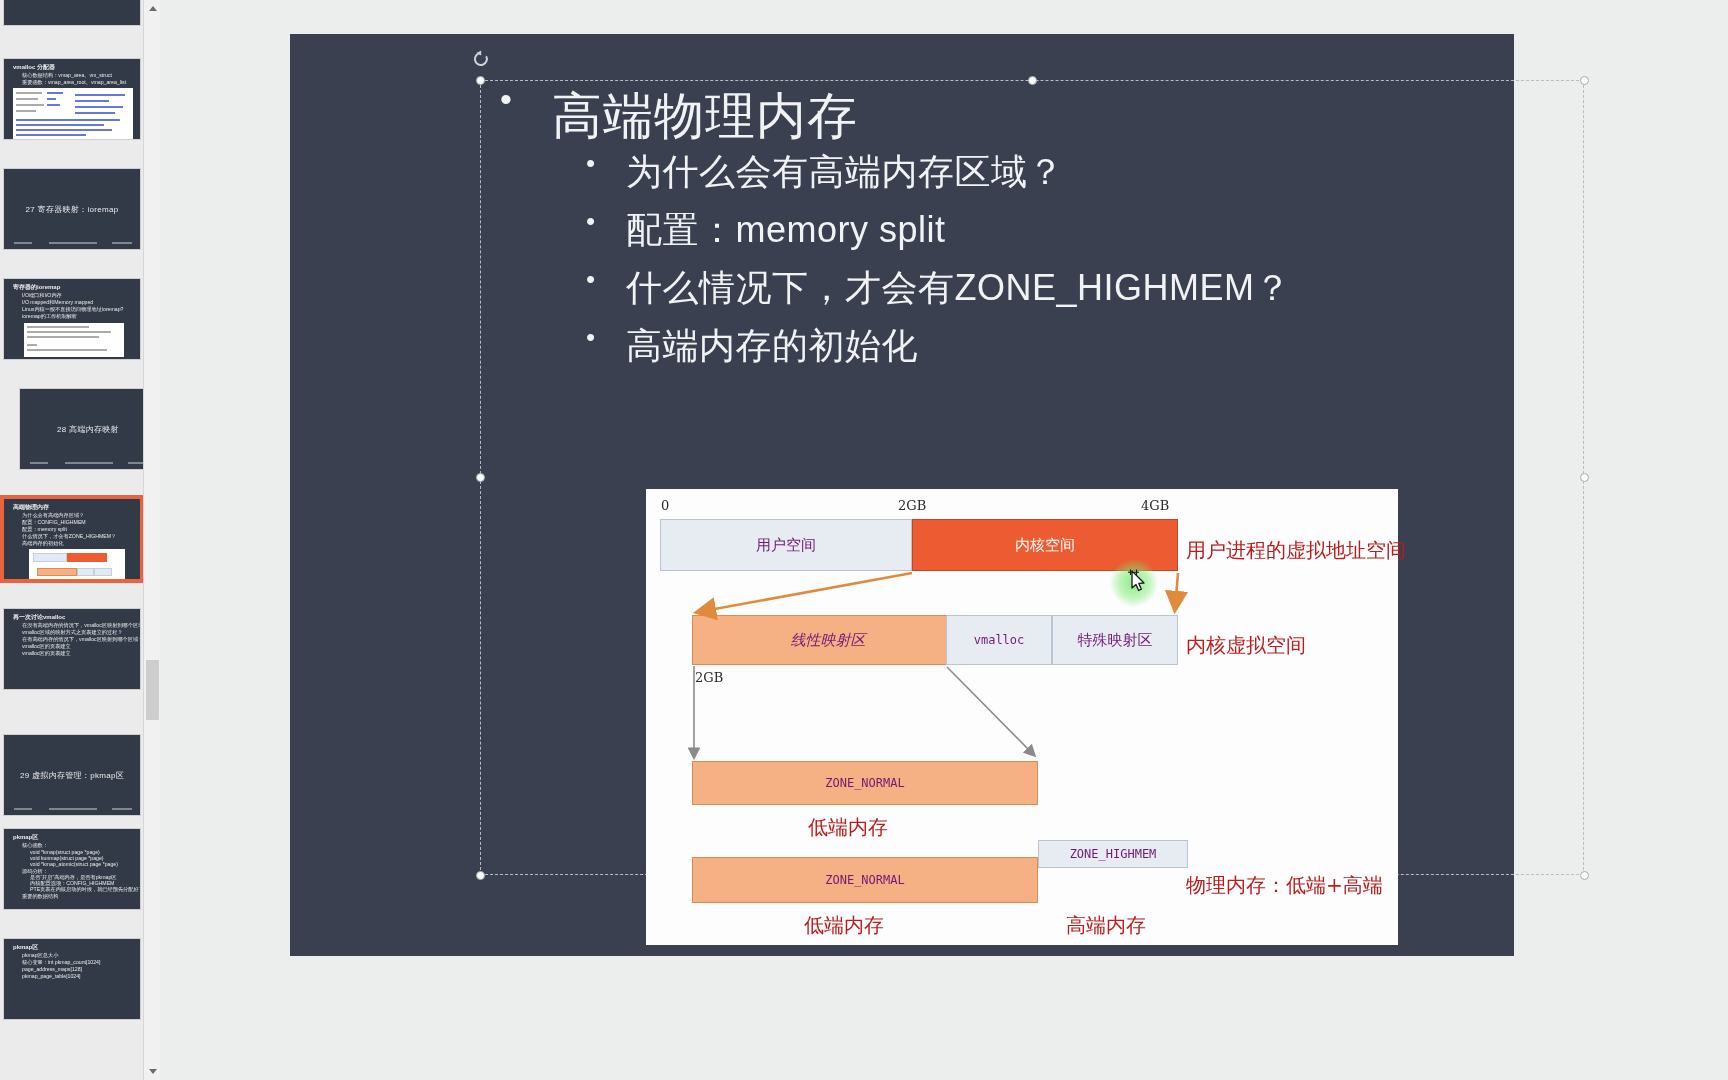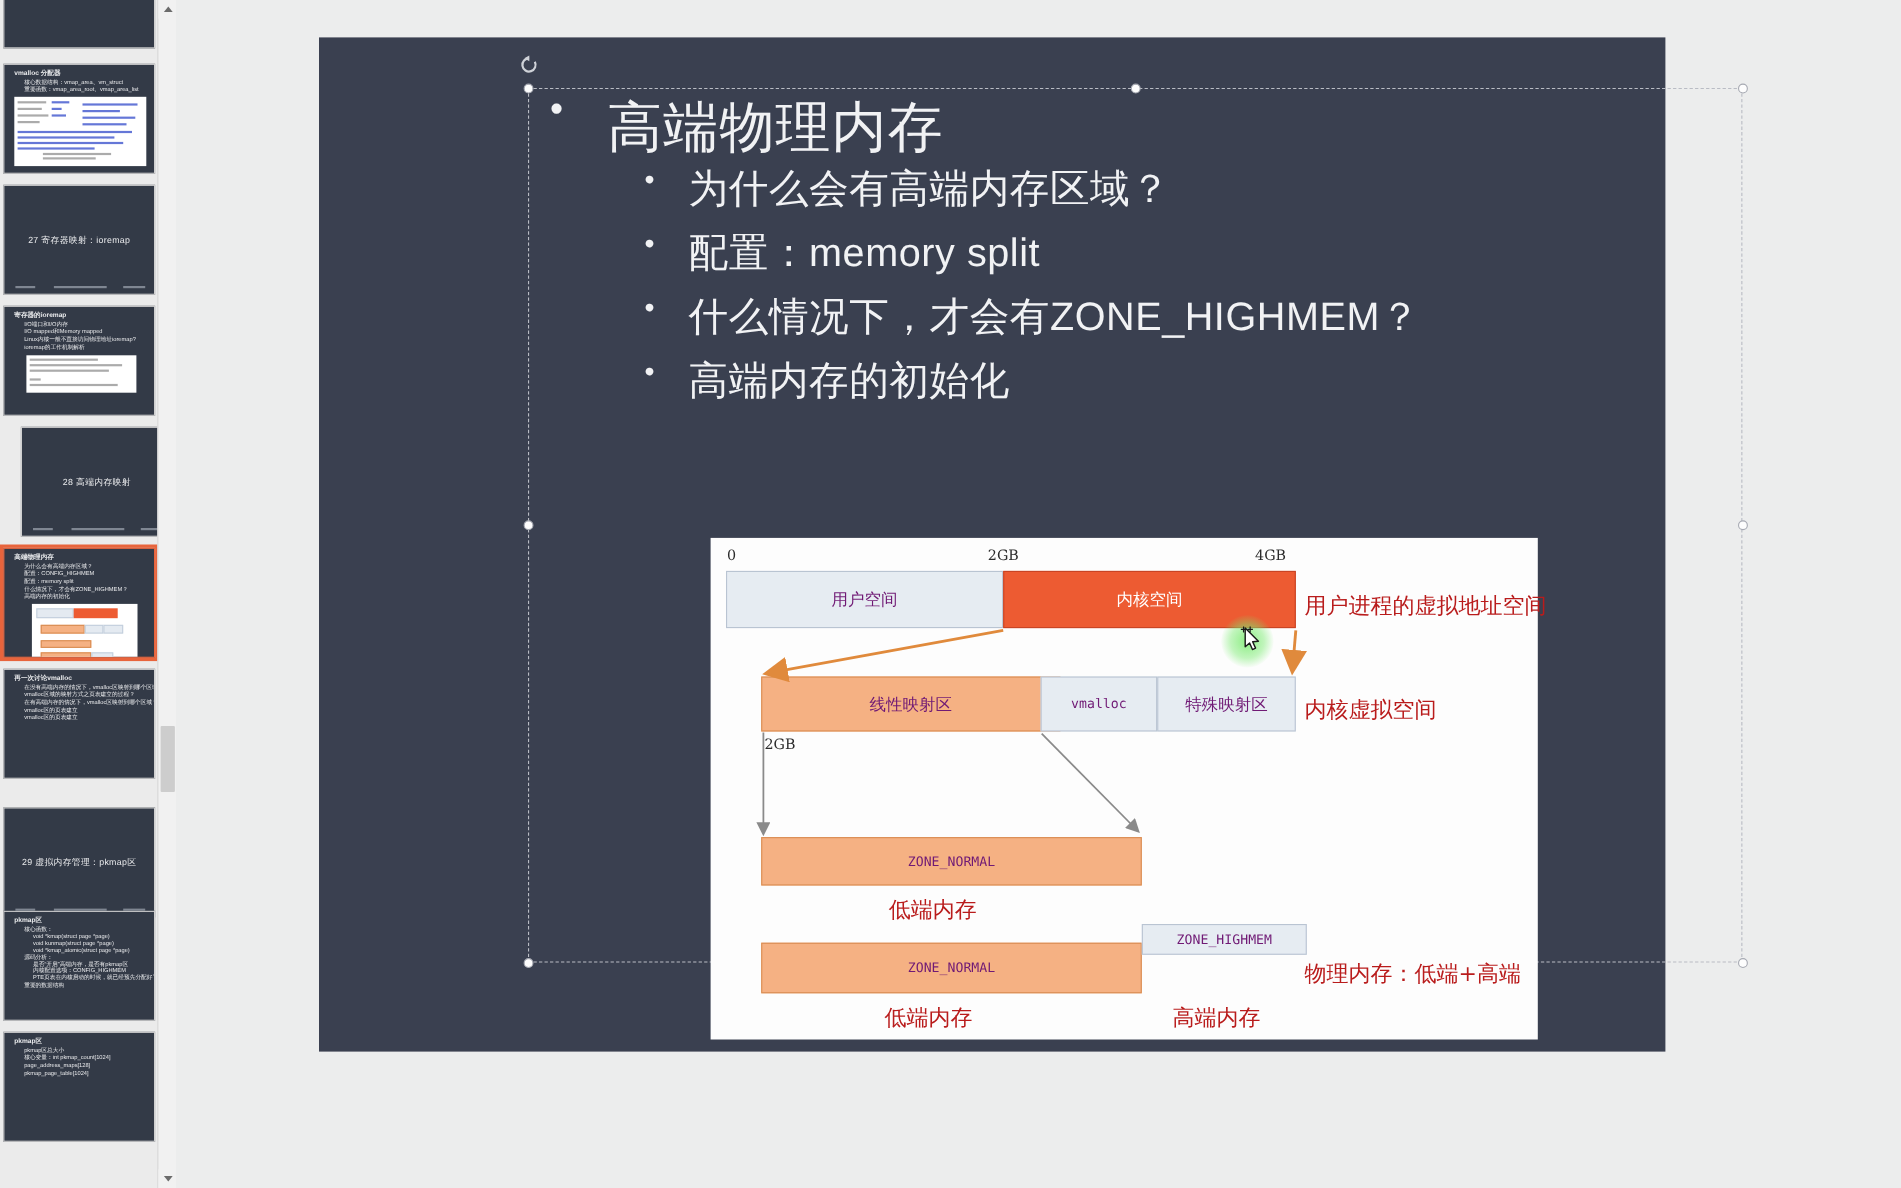--- a/index.html
+++ b/index.html
@@ -5,21 +5,21 @@
   * { box-sizing: border-box; margin:0; padding:0; }
   html,body{ width:1728px; height:1080px; overflow:hidden; background:#2e3440;
     font-family:"Liberation Sans","DejaVu Sans",sans-serif; }
 
   #app { position:relative; width:1728px; height:1080px; background:#eceded; }
 
   
   #thumb-pane { position:absolute; left:0; top:0; width:160px; height:1080px;
     background:#ebebeb; overflow:hidden; }
   .thumb-wrap { position:absolute; left:3px; width:138px; }
-  .thumb { position:relative; width:138px; height:100px; background:#333a47;
+  .thumb { position:relative; width:138px; height:82px; background:#333a47;
     border:1px solid #cfcfcf; overflow:hidden; }
   .thumb.selected { outline:3px solid #e8643c; outline-offset:0px; border-color:#e8643c; }
   .thumb .t-title { position:absolute; left:50%; top:50%; transform:translate(-50%,-50%);
     color:#e9eaec; font-size:8px; white-space:nowrap; letter-spacing:.3px; }
   .thumb .t-bullet { position:absolute; color:#e9eaec; font-size:5.2px; line-height:7px;
     white-space:nowrap; }
   .thumb .t-white { position:absolute; background:#fff; }
   .thumb .t-foot { position:absolute; bottom:4px; left:0; width:100%; height:3px; }
   .thumb .t-foot i { position:absolute; display:block; height:2px; background:#9aa0ab;
     opacity:.75; }
@@ -286,21 +286,21 @@
       <div id="diagram">
 
         <div class="d-tick" style="left:15px;top:9px;">0</div>
         <div class="d-tick" style="left:252px;top:9px;">2GB</div>
         <div class="d-tick" style="left:495px;top:9px;">4GB</div>
 
         <div class="d-box blue" style="left:14px;top:30px;width:252px;height:52px;">用户空间</div>
         <div class="d-box red" style="left:266px;top:30px;width:266px;height:52px;">内核空间</div>
         <div class="d-lbl" style="left:540px;top:48px;">用户进程的虚拟地址空间</div>
 
-        <div class="d-box orange" style="left:46px;top:126px;width:272px;height:50px;">线性映射区</div>
+        <div class="d-box orange" style="left:46px;top:126px;width:272px;height:50px;font-style:italic;">线性映射区</div>
         <div class="d-box blue mono" style="left:300px;top:126px;width:106px;height:50px;">vmalloc</div>
         <div class="d-box blue" style="left:406px;top:126px;width:126px;height:50px;">特殊映射区</div>
         <div class="d-lbl" style="left:540px;top:143px;">内核虚拟空间</div>
 
         <div class="d-tick" style="left:49px;top:181px;">2GB</div>
 
         <div class="d-box orange mono" style="left:46px;top:272px;width:346px;height:44px;">ZONE_NORMAL</div>
         <div class="d-lbl" style="left:162px;top:325px;">低端内存</div>
 
         <div class="d-box orange mono" style="left:46px;top:368px;width:346px;height:46px;">ZONE_NORMAL</div>

